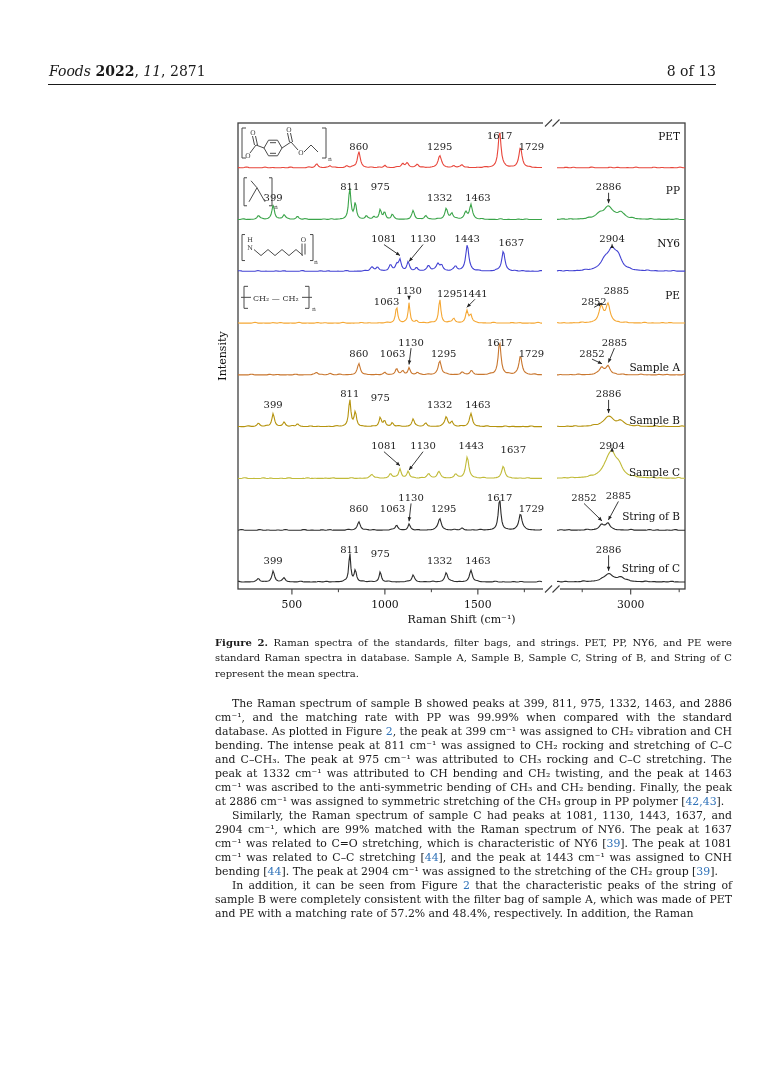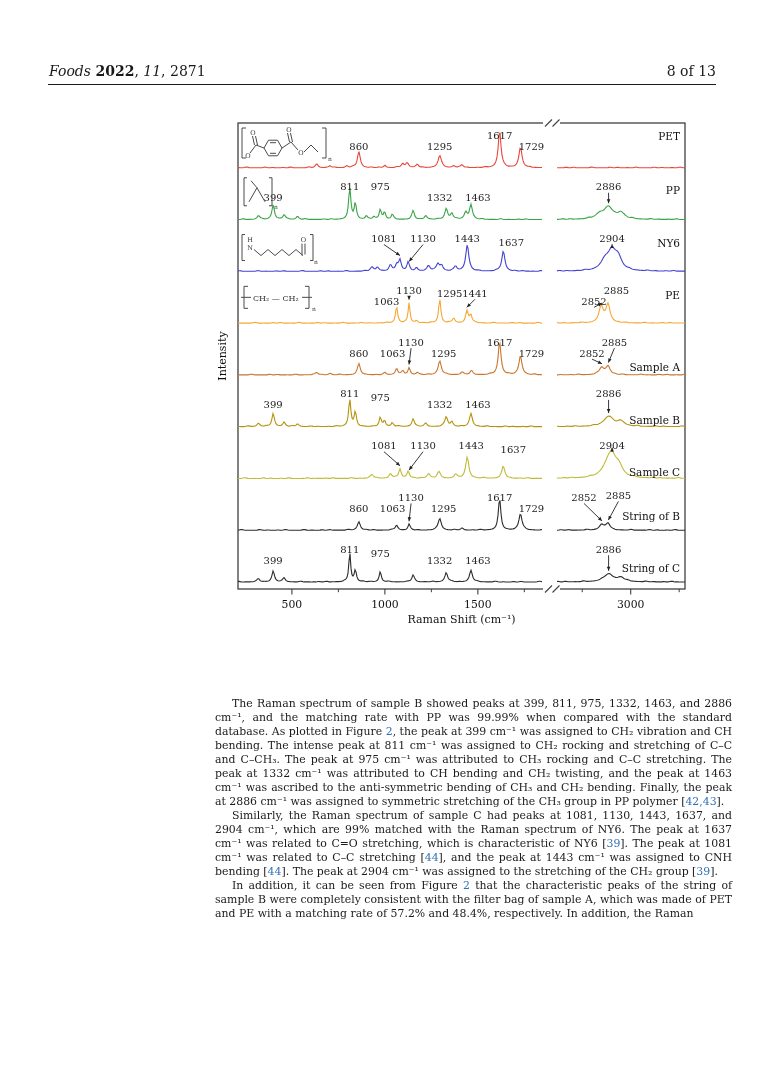--- a/index.html
+++ b/index.html
@@ -243,19 +243,20 @@
         <line x1="120.40366972477065" y1="470" x2="120.40366972477065" y2="473.2" stroke="#3f3f3f" stroke-width="1"></line>
         <line x1="213.37003058103974" y1="470" x2="213.37003058103974" y2="473.2" stroke="#3f3f3f" stroke-width="1"></line>
         <line x1="306.33639143730886" y1="470" x2="306.33639143730886" y2="473.2" stroke="#3f3f3f" stroke-width="1"></line>
         <line x1="364.2121212121212" y1="470" x2="364.2121212121212" y2="473.2" stroke="#3f3f3f" stroke-width="1"></line>
         <line x1="461.1818181818182" y1="470" x2="461.1818181818182" y2="473.2" stroke="#3f3f3f" stroke-width="1"></line>
         <text x="243.5" y="504" text-anchor="middle" font-size="11" fill="#111">Raman Shift (cm⁻¹)</text>
         <text transform="translate(8,237) rotate(-90)" text-anchor="middle" font-size="11" fill="#111">Intensity</text>
       </svg>
   </div>
 
+  <div class="caption"><span class="b">Figure 2.</span><span> Raman spectra of the standards, filter bags, and strings. PET, PP, NY6, and PE were standard Raman spectra in database. Sample A, Sample B, Sample C, String of B, and String of C represent the mean spectra.</span></div>
 
   <div class="bodytext">
     <p><span>The Raman spectrum of sample B showed peaks at 399, 811, 975, 1332, 1463, and 2886 cm⁻¹, and the matching rate with PP was 99.99% when compared with the standard database. As plotted in Figure </span><span class="cite" style="color: rgb(46, 113, 184);">2</span><span>, the peak at 399 cm⁻¹ was assigned to CH₂ vibration and CH bending. The intense peak at 811 cm⁻¹ was assigned to CH₂ rocking and stretching of C–C and C–CH₃. The peak at 975 cm⁻¹ was attributed to CH₃ rocking and C–C stretching. The peak at 1332 cm⁻¹ was attributed to CH bending and CH₂ twisting, and the peak at 1463 cm⁻¹ was ascribed to the anti-symmetric bending of CH₃ and CH₂ bending. Finally, the peak at 2886 cm⁻¹ was assigned to symmetric stretching of the CH₃ group in PP polymer [</span><span class="cite" style="color: rgb(46, 113, 184);">42,43</span><span>].</span></p>
     <p><span>Similarly, the Raman spectrum of sample C had peaks at 1081, 1130, 1443, 1637, and 2904 cm⁻¹, which are 99% matched with the Raman spectrum of NY6. The peak at 1637 cm⁻¹ was related to C=O stretching, which is characteristic of NY6 [</span><span class="cite" style="color: rgb(46, 113, 184);">39</span><span>]. The peak at 1081 cm⁻¹ was related to C–C stretching [</span><span class="cite" style="color: rgb(46, 113, 184);">44</span><span>], and the peak at 1443 cm⁻¹ was assigned to CNH bending [</span><span class="cite" style="color: rgb(46, 113, 184);">44</span><span>]. The peak at 2904 cm⁻¹ was assigned to the stretching of the CH₂ group [</span><span class="cite" style="color: rgb(46, 113, 184);">39</span><span>].</span></p>
     <p><span>In addition, it can be seen from Figure </span><span class="cite" style="color: rgb(46, 113, 184);">2</span><span> that the characteristic peaks of the string of sample B were completely consistent with the filter bag of sample A, which was made of PET and PE with a matching rate of 57.2% and 48.4%, respectively. In addition, the Raman</span></p>
   </div>
 </div>
 
 </body></html>

